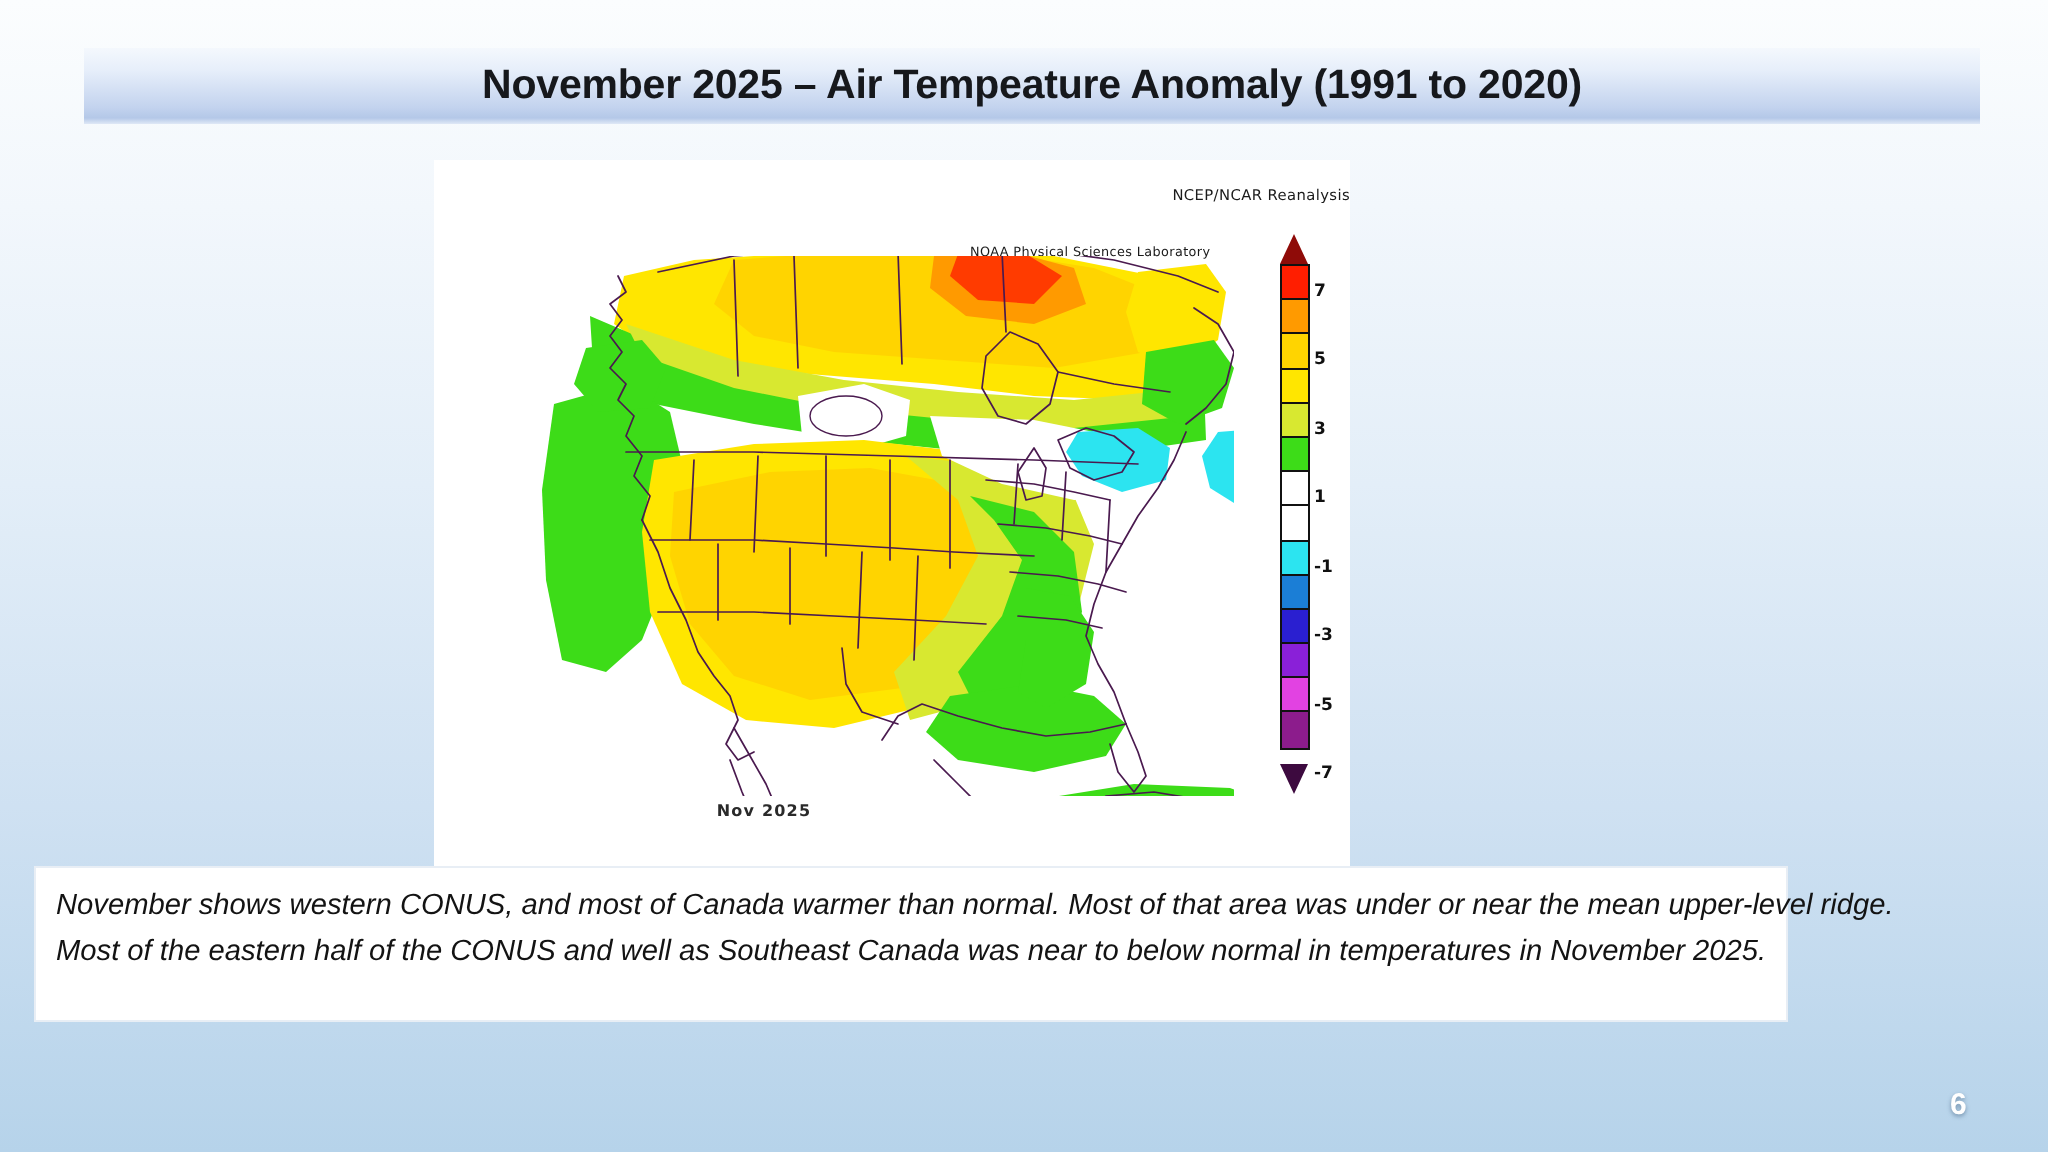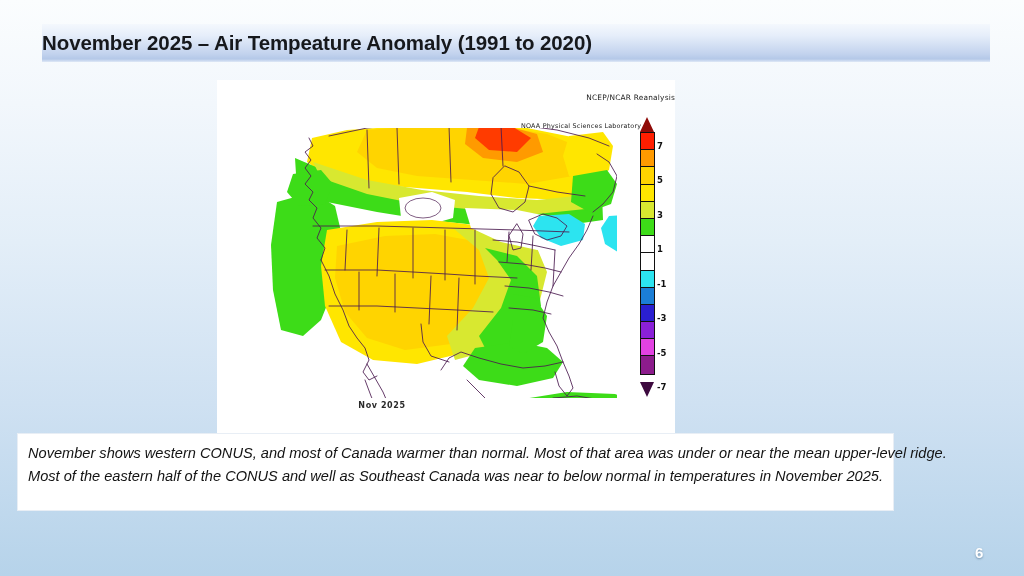--- a/index.html
+++ b/index.html
@@ -29,20 +29,21 @@
     height: 38px;
     background: linear-gradient(to bottom, #f4f8fd 0%, #e6eefa 30%, #c3d3ee 78%, #b4c8e8 92%, #dfe8f6 100%);
   }
   #title-text {
     position: absolute;
     left: 42px;
     top: 26px;
     width: 948px;
     height: 34px;
     line-height: 34px;
+    text-align: center;
     font-size: 20.5px;
     font-weight: bold;
     color: #16181c;
     letter-spacing: -0.1px;
     white-space: nowrap;
   }
 
   
   #map-panel {
     position: absolute;
@@ -65,21 +66,20 @@
   #fig-line2 { top: 26px; font-size: 7.8px; }
   #fig-credit {
     position: absolute;
     left: 268px;
     top: 42px;
     font-size: 6.4px;
     color: #1a1a1a;
     font-family: "DejaVu Sans", sans-serif;
     letter-spacing: 0.2px;
     white-space: nowrap;
-    margin-left: 36px;
   }
   #fig-date {
     position: absolute;
     left: 0;
     top: 321px;
     width: 330px;
     text-align: center;
     font-size: 8px;
     font-weight: bold;
     color: #2a2a2a;

